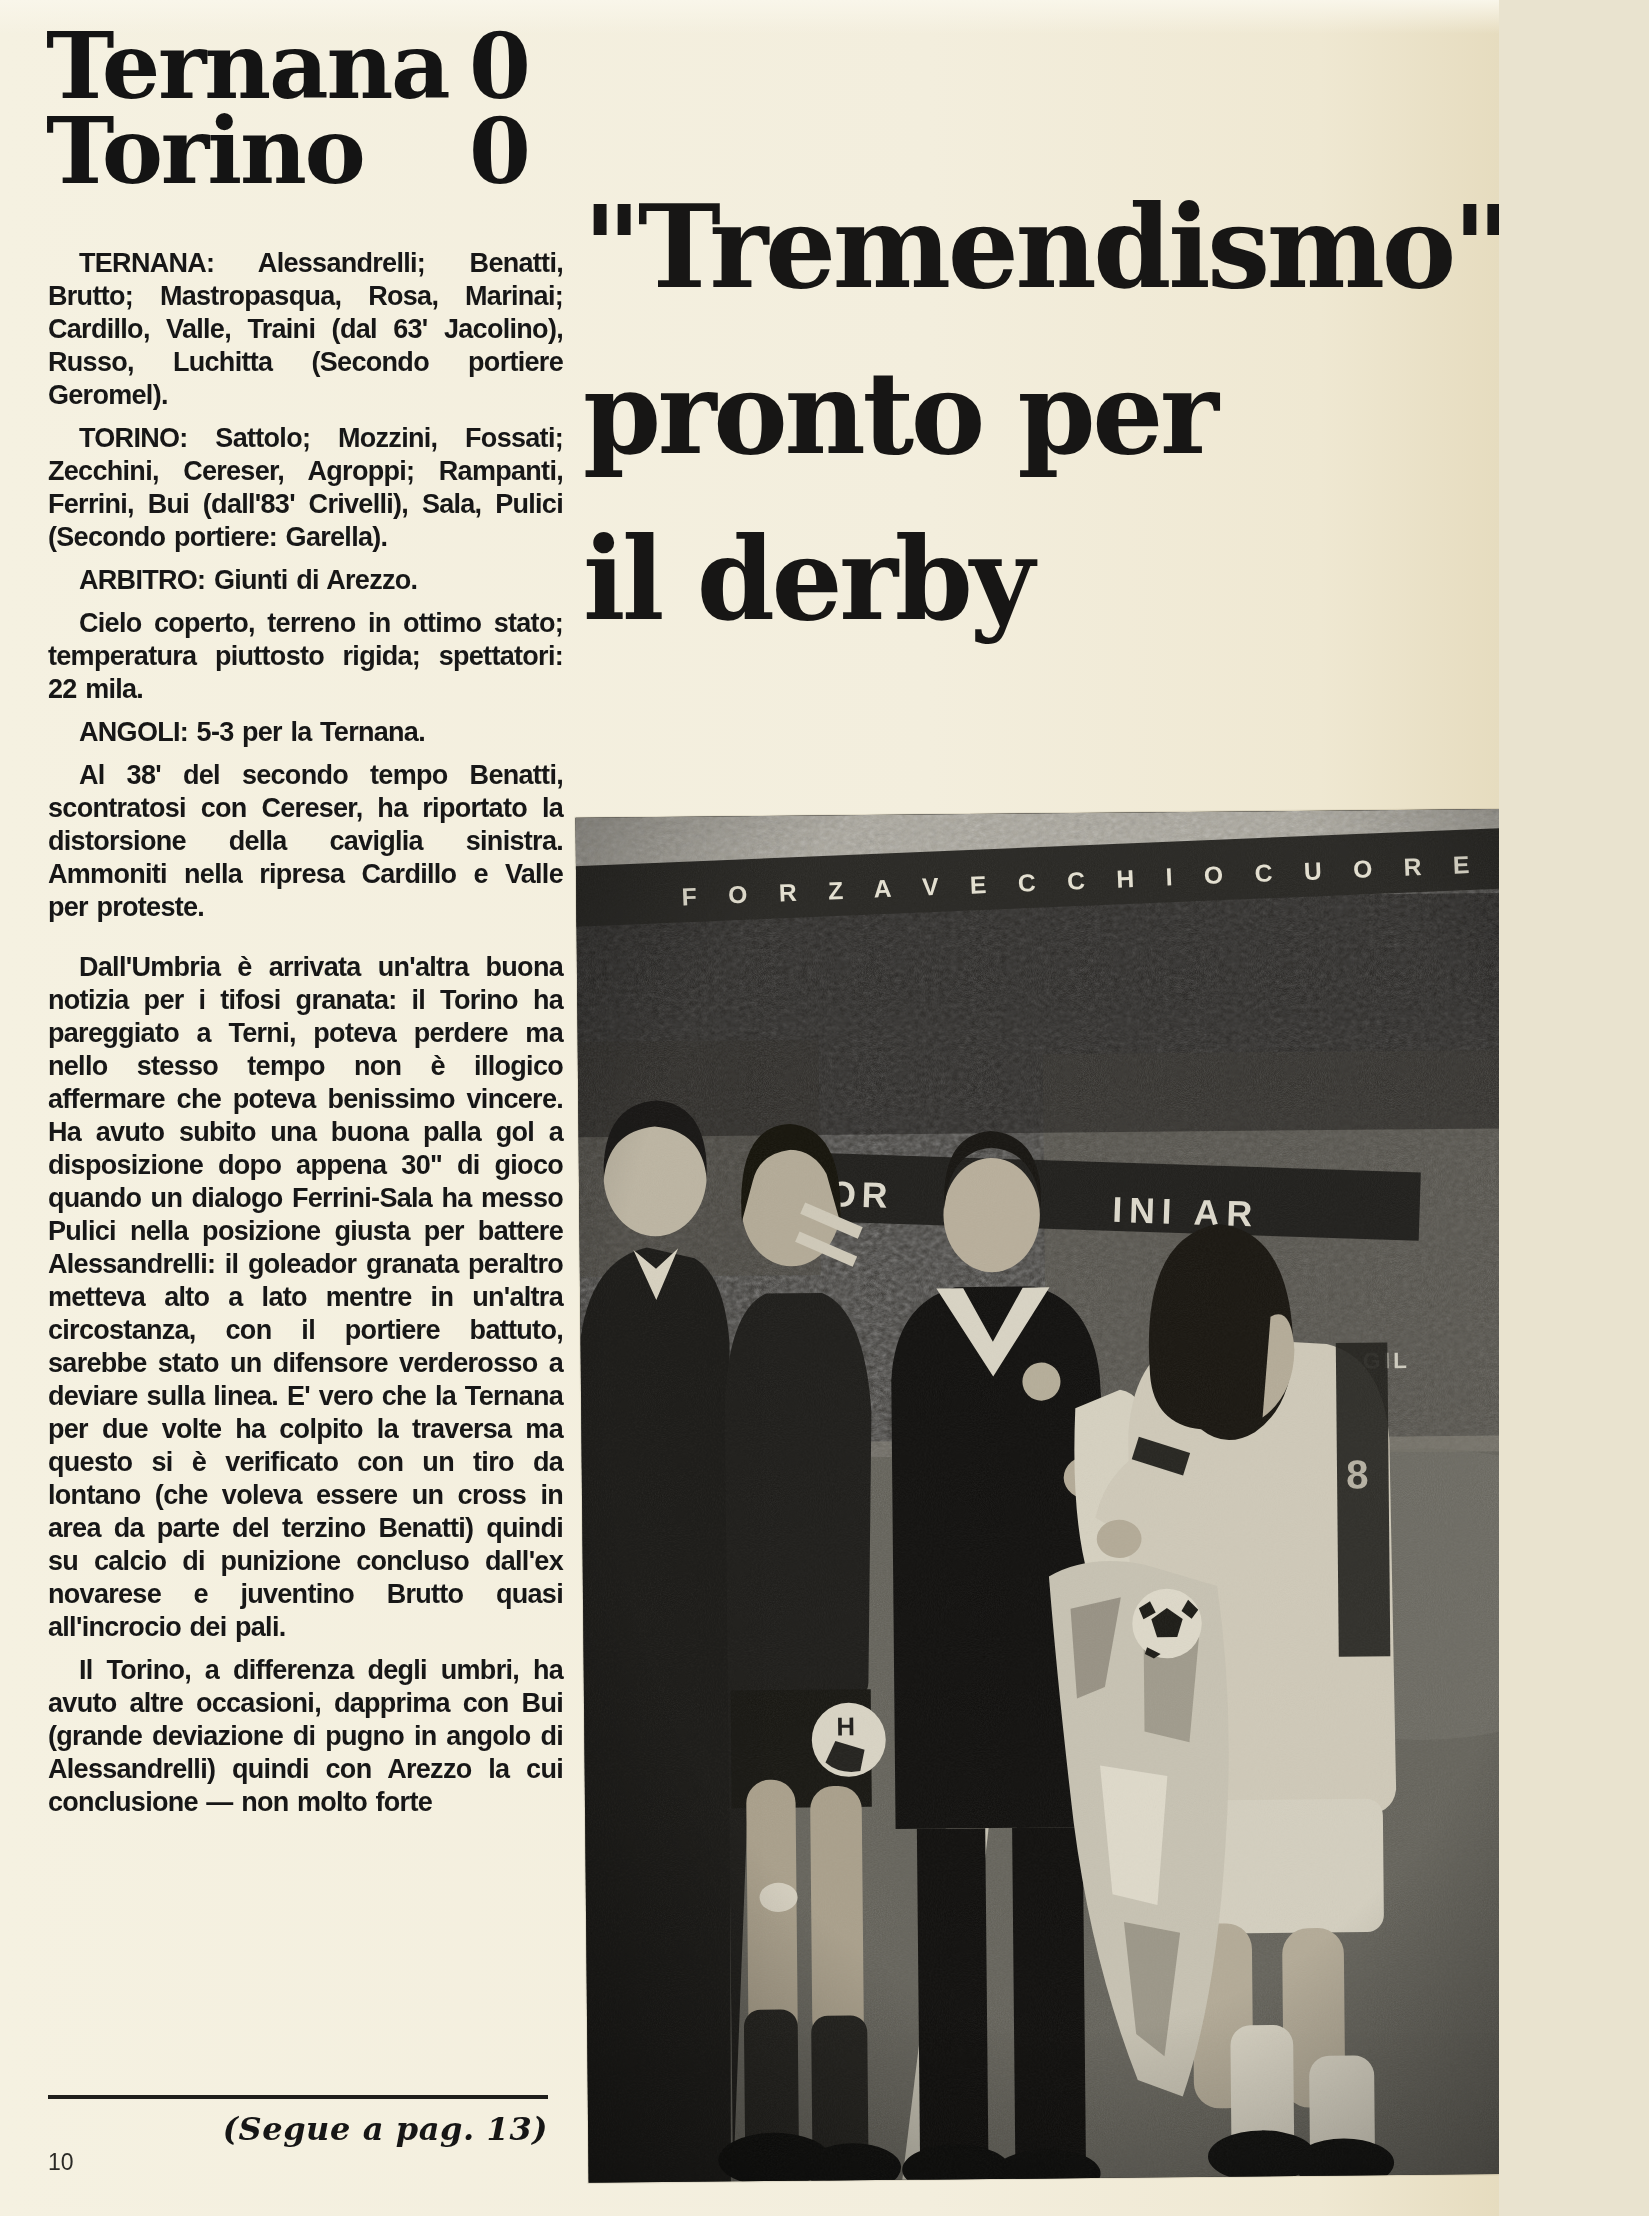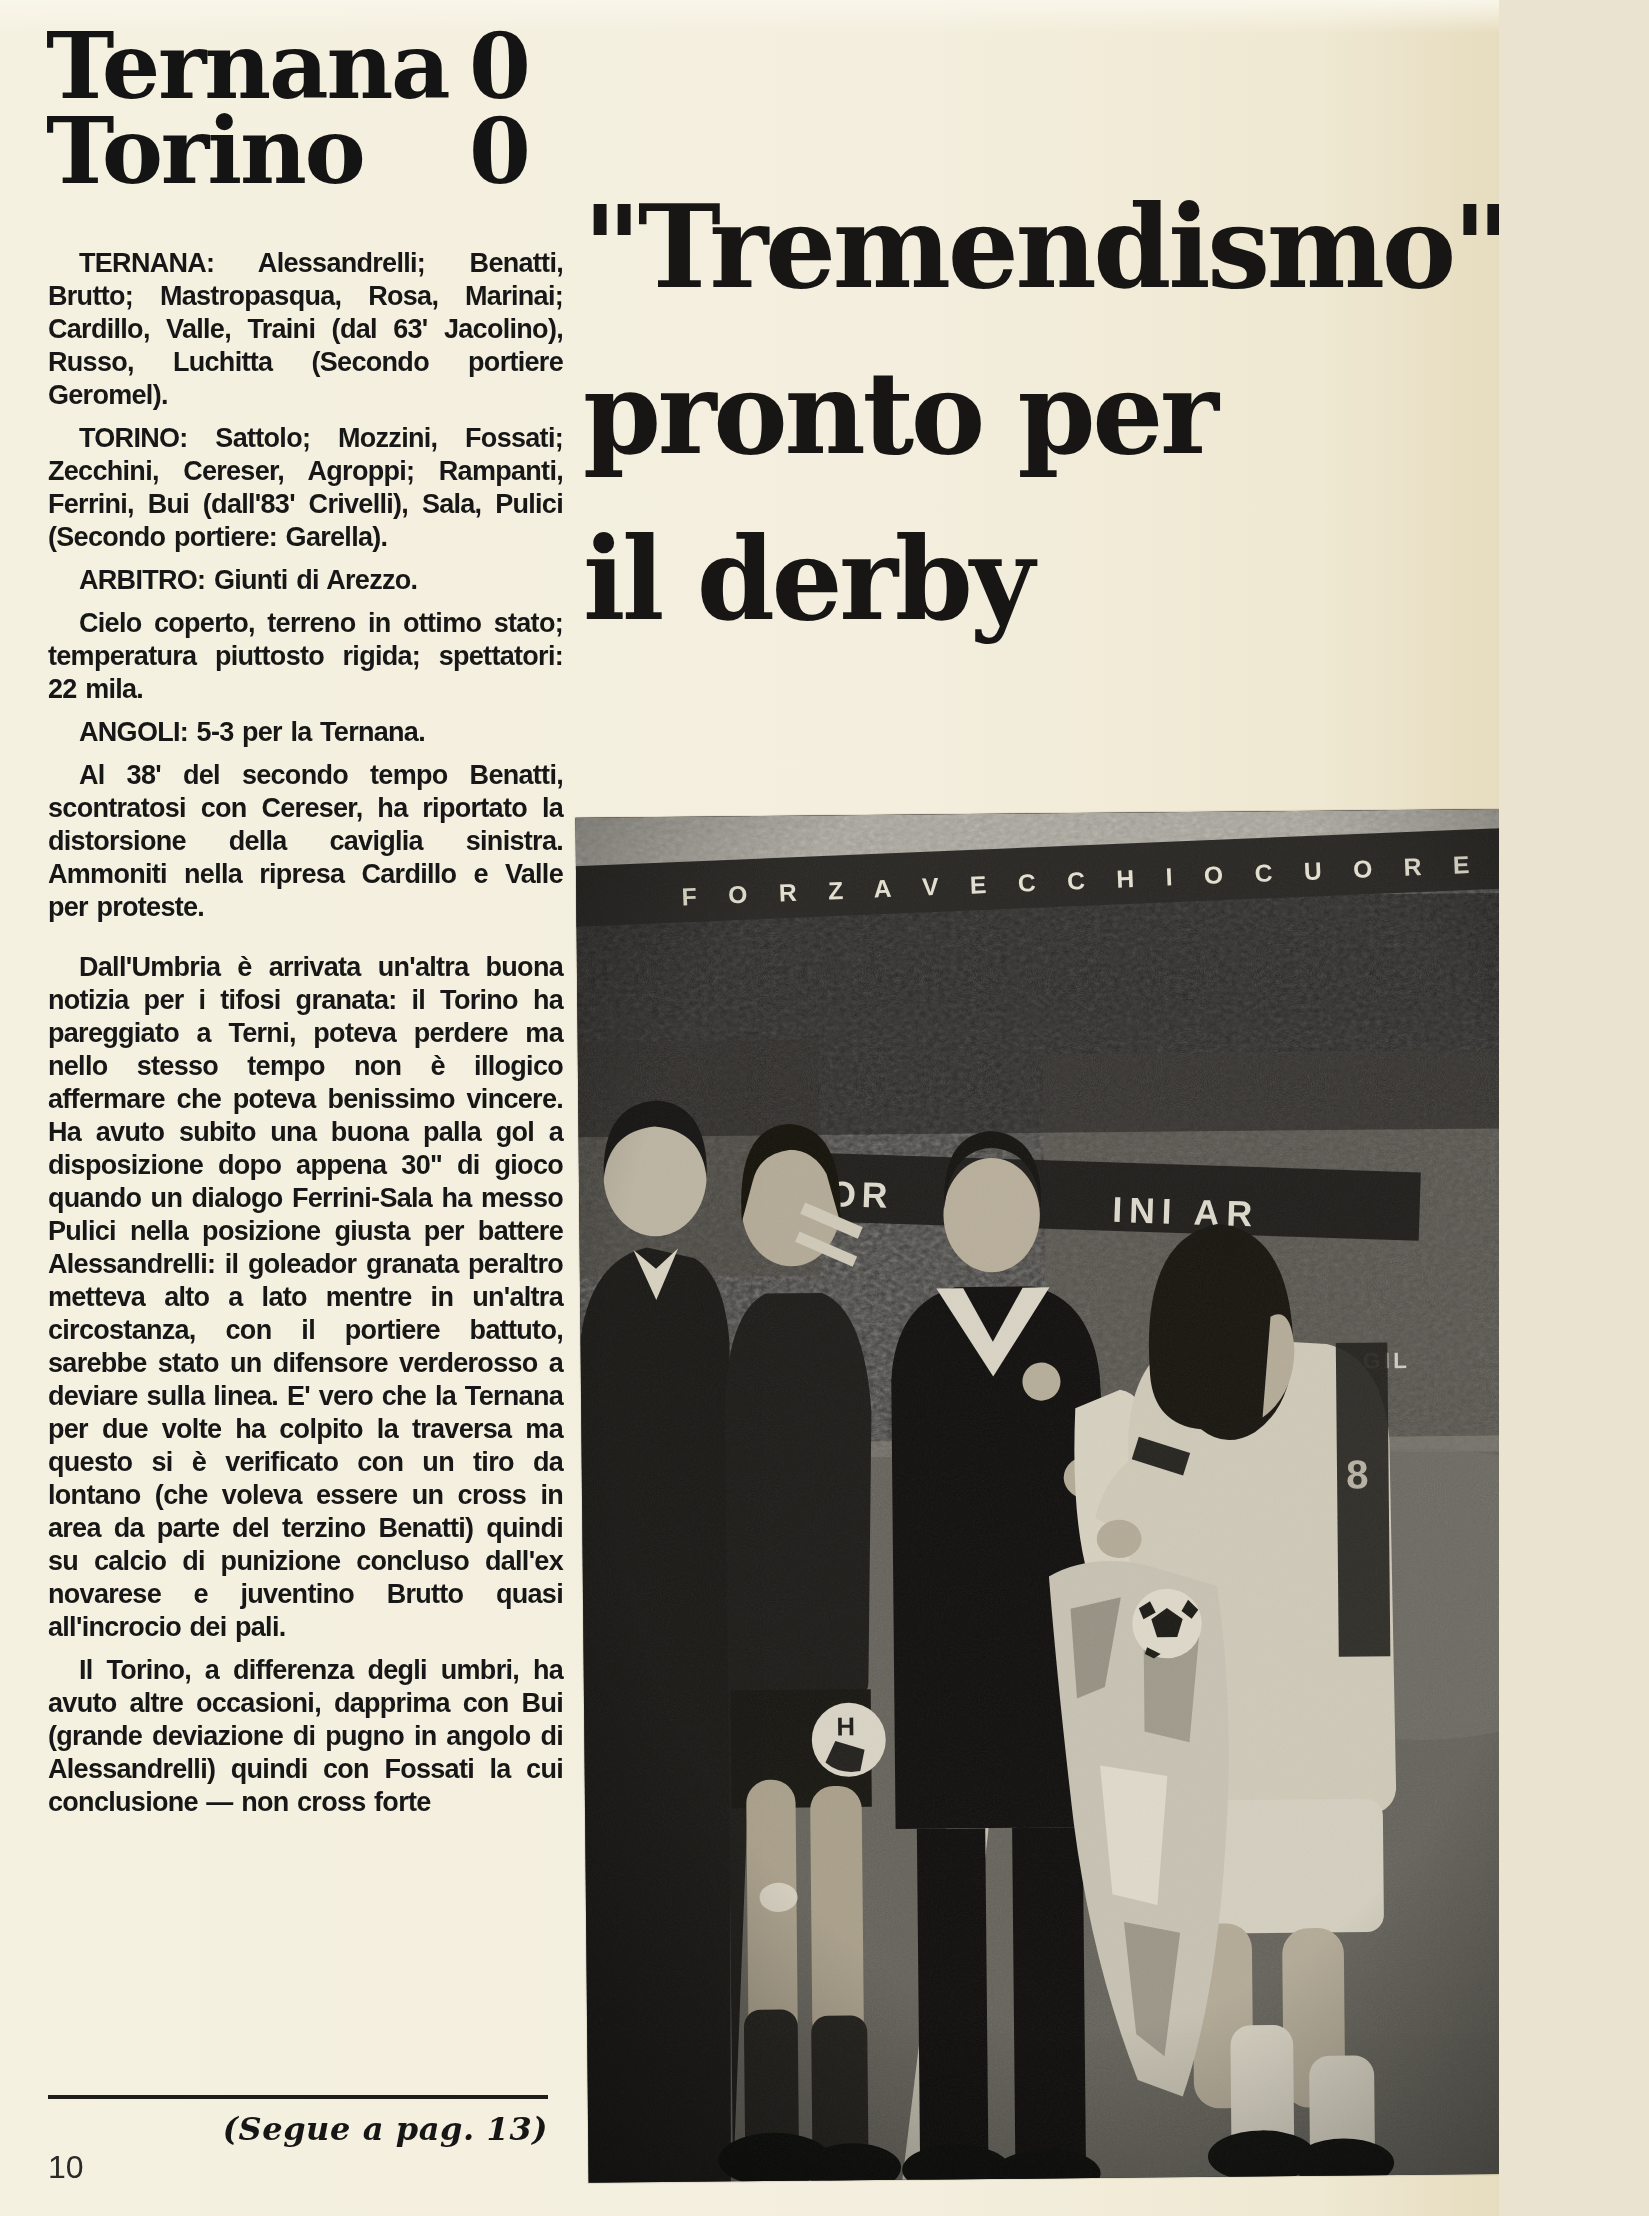--- a/index.html
+++ b/index.html
@@ -27,21 +27,21 @@
         letter-spacing:-0.7px;word-spacing:1.7px;}
   .article p{margin:0 16px 10px 0;text-indent:31px;}
   .article p.gap{margin-top:27px;}
 
   .rule{position:absolute;left:48px;top:2095px;width:500px;height:0;
         border:none;border-top:4.5px solid #1f1e1b;margin:0;}
   .segue{position:absolute;left:48px;top:2110px;width:500px;text-align:right;color:#161616;
         font-family:"DejaVu Serif",serif;font-style:italic;font-weight:bold;font-size:32px;
         letter-spacing:0.6px;padding-right:2.2px;}
 
-  .page-number{position:absolute;left:48px;top:2149px;font-size:32px;color:#2b2a26;}
+  .page-number{position:absolute;left:48px;top:2149px;font-size:23px;color:#2b2a26;}
 
   
   .photo{position:absolute;left:582px;top:813px;width:1004px;height:1365px;
         transform:rotate(-0.55deg);transform-origin:50% 50%;background:#121210;
         box-shadow:0 0 0 1.1px rgba(120,110,80,.15);}
   .photo svg{display:block;width:100%;height:100%;}
   .bt{font-family:"Liberation Sans",sans-serif;font-weight:bold;}
 </style>
 </head>
 <body>
@@ -66,21 +66,21 @@
   </div>
 
   <div class="article">
     <p>TERNANA: Alessandrelli; Benatti, Brutto; Mastropasqua, Rosa, Marinai; Cardillo, Valle, Traini (dal 63' Jacolino), Russo, Luchitta (Secondo portiere Geromel).</p>
     <p>TORINO: Sattolo; Mozzini, Fossati; Zecchini, Cereser, Agroppi; Rampanti, Ferrini, Bui (dall'83' Crivelli), Sala, Pulici (Secondo portiere: Garella).</p>
     <p>ARBITRO: Giunti di Arezzo.</p>
     <p>Cielo coperto, terreno in ottimo stato; temperatura piuttosto rigida; spettatori: 22 mila.</p>
     <p>ANGOLI: 5-3 per la Ternana.</p>
     <p>Al 38' del secondo tempo Benatti, scontratosi con Cereser, ha riportato la distorsione della caviglia sinistra. Ammoniti nella ripresa Cardillo e Valle per proteste.</p>
     <p class="gap">Dall'Umbria è arrivata un'altra buona notizia per i tifosi granata: il Torino ha pareggiato a Terni, poteva perdere ma nello stesso tempo non è illogico affermare che poteva benissimo vincere. Ha avuto subito una buona palla gol a disposizione dopo appena 30" di gioco quando un dialogo Ferrini-Sala ha messo Pulici nella posizione giusta per battere Alessandrelli: il goleador granata peraltro metteva alto a lato mentre in un'altra circostanza, con il portiere battuto, sarebbe stato un difensore verderosso a deviare sulla linea. E' vero che la Ternana per due volte ha colpito la traversa ma questo si è verificato con un tiro da lontano (che voleva essere un cross in area da parte del terzino Benatti) quindi su calcio di punizione concluso dall'ex novarese e juventino Brutto quasi all'incrocio dei pali.</p>
-    <p>Il Torino, a differenza degli umbri, ha avuto altre occasioni, dapprima con Bui (grande deviazione di pugno in angolo di Alessandrelli) quindi con Fossati la cui conclusione — non cross forte</p>
+    <p>Il Torino, a differenza degli umbri, ha avuto altre occasioni, dapprima con Bui (grande deviazione di pugno in angolo di Alessandrelli) quindi con Arezzo la cui conclusione — non molto forte</p>
   </div>
 
   <hr class="rule">
   <div class="segue">(Segue a pag. 13)</div>
   <div class="page-number">10</div>
 
   <div class="photo">
     <svg viewBox="0 0 1792 2436" preserveAspectRatio="none">
       <defs>
         <filter id="grain" x="0" y="0" width="100%" height="100%">

